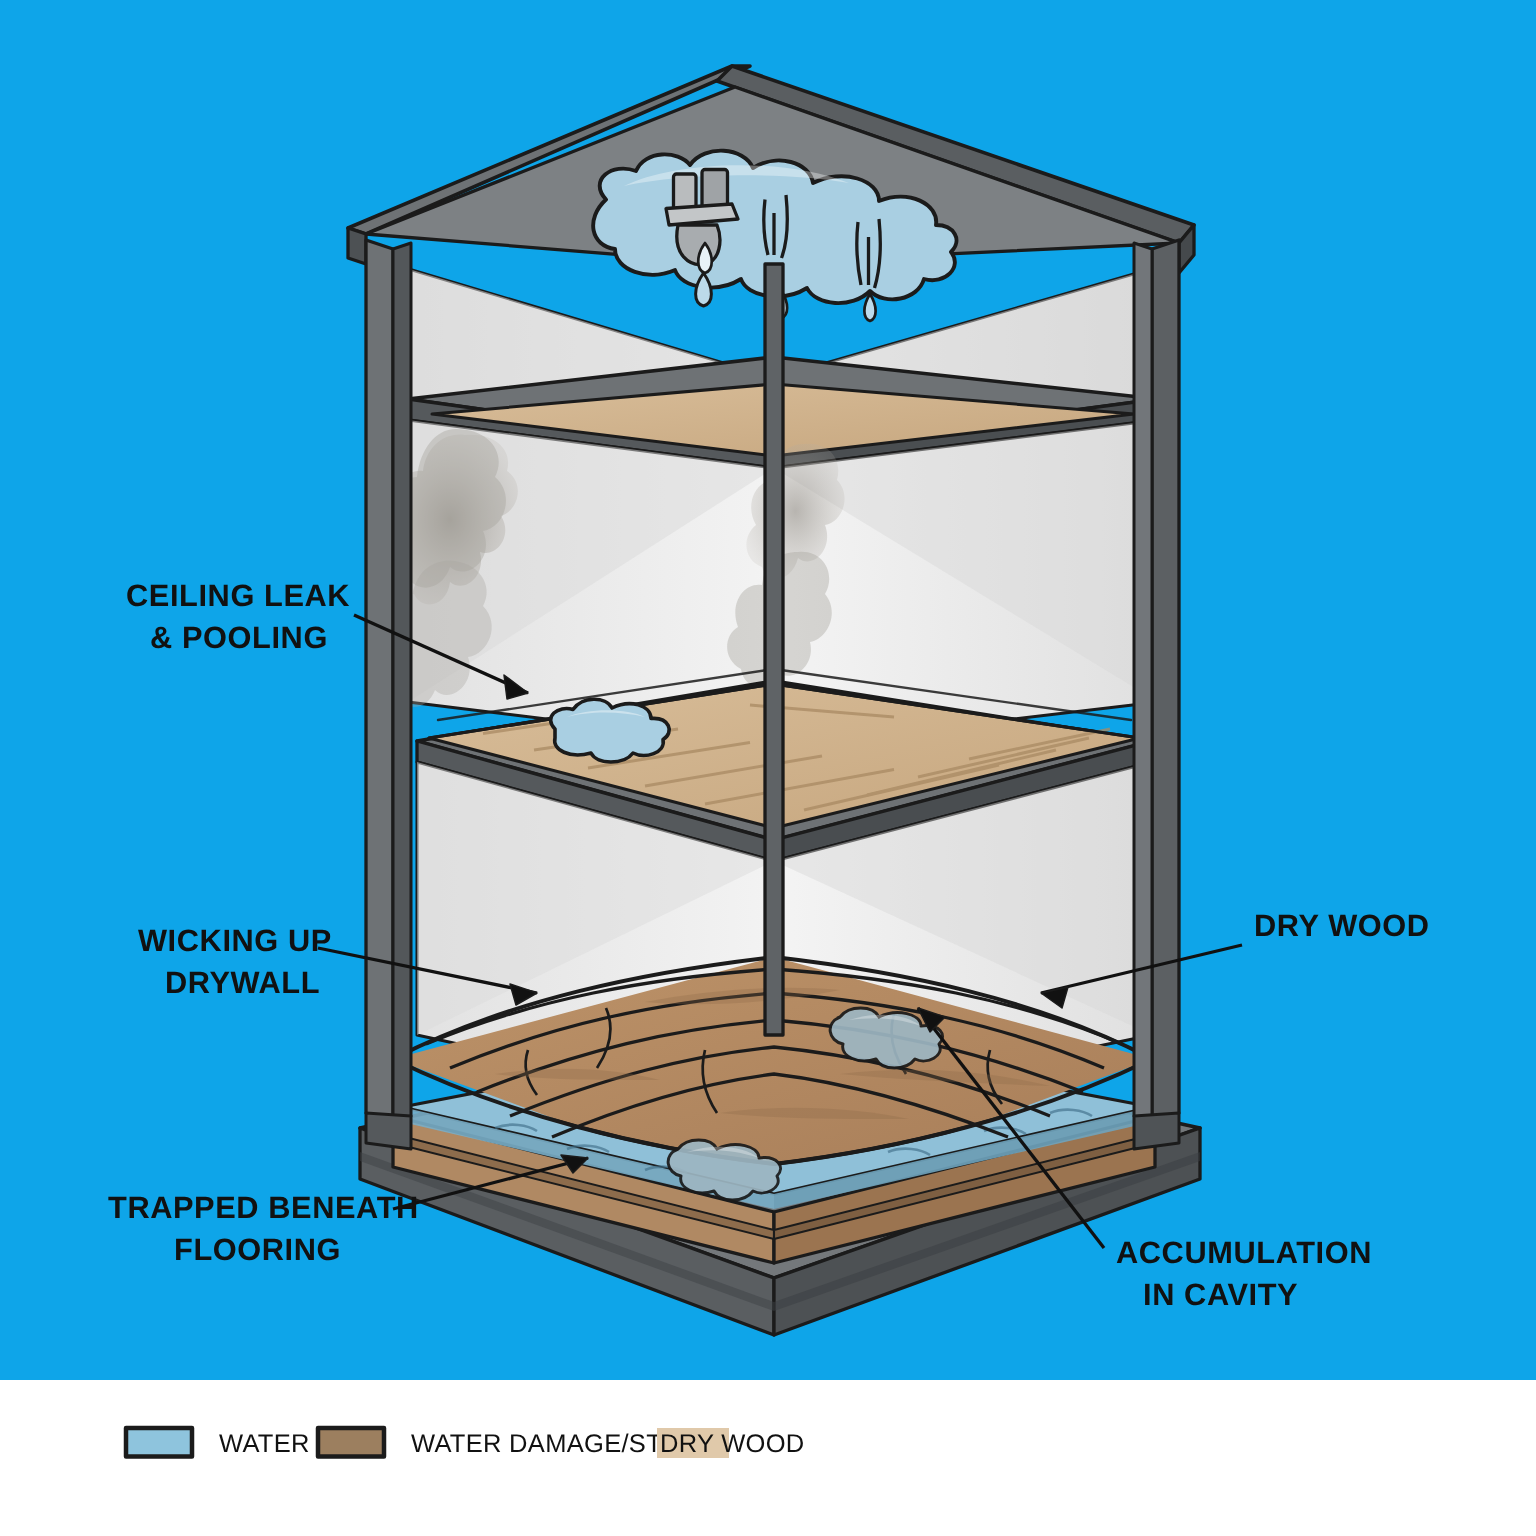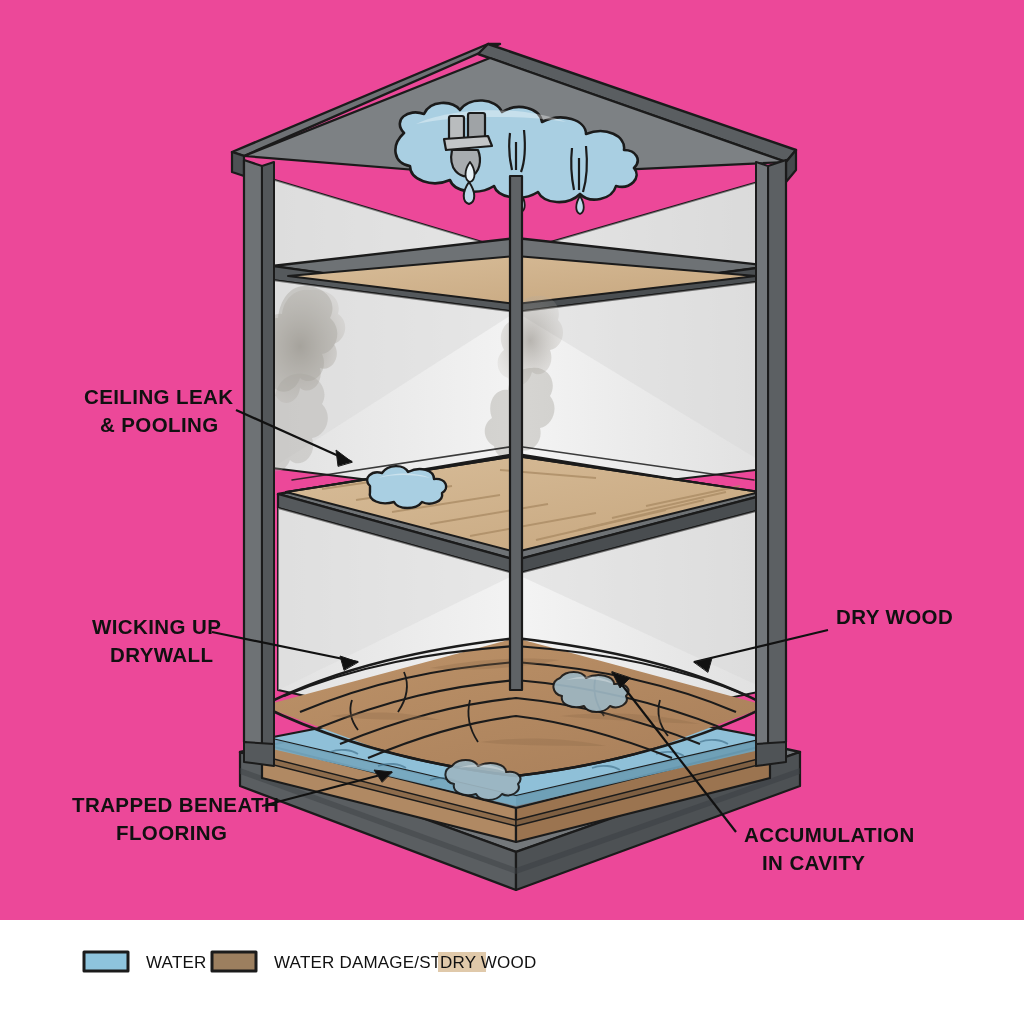--- a/index.html
+++ b/index.html
@@ -1,18 +1,18 @@
 <!DOCTYPE html>
 <html><head>
 <meta charset="utf-8">
 <style>
   html,body{margin:0;padding:0;background:#ffffff;}
   body{width:1024px;height:1024px;overflow:hidden;
        font-family:"Liberation Sans","DejaVu Sans",sans-serif;}
-  #stage{position:relative;width:1024px;height:920px;background:#ec4899;}
+  #stage{position:relative;width:1024px;height:920px;background:#0ea5e9;}
   svg#diagram{position:absolute;left:0;top:0;width:1024px;height:1024px;}
   .lbl{font-family:"Liberation Sans","DejaVu Sans",sans-serif;
        font-size:20.5px;font-weight:700;fill:#111111;letter-spacing:.4px;}
   .lgd{font-family:"Liberation Sans","DejaVu Sans",sans-serif;
        font-size:17px;font-weight:400;fill:#111111;letter-spacing:.2px;}
   .ink{stroke:#1b1b1b;stroke-linejoin:round;stroke-linecap:round;}
   .leader{stroke:#111111;stroke-width:2.2;fill:none;}
 </style>
 </head>
 <body>

